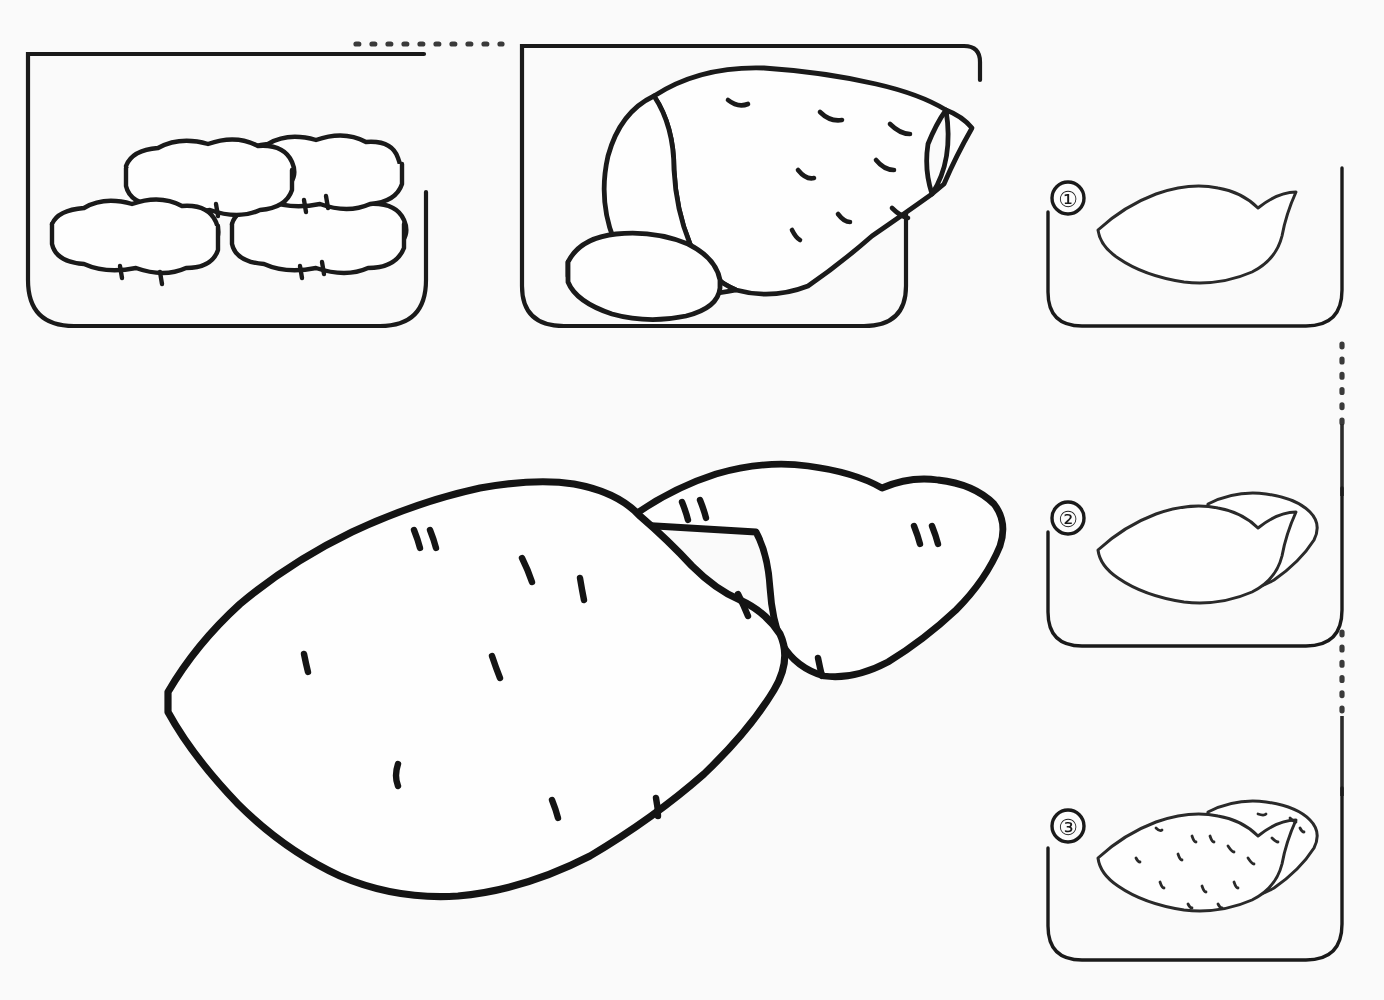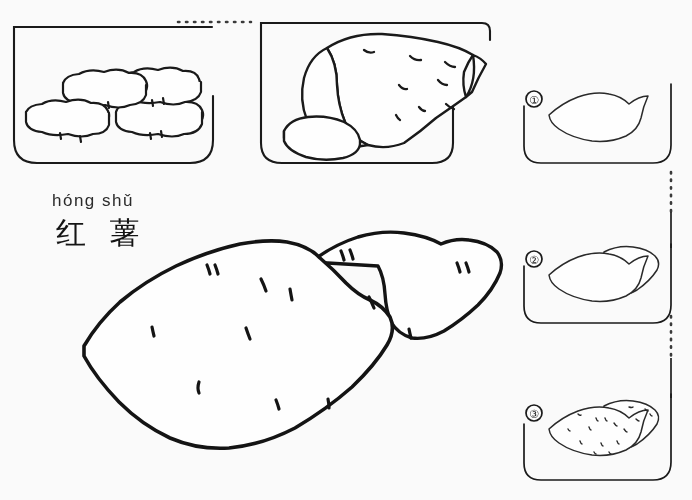--- a/index.html
+++ b/index.html
@@ -231,18 +231,14 @@
         <path d="M 341 251 q 2 5 3 9"></path>
         <path d="M 350 250 q 2 5 3 9"></path>
         <path d="M 457 263 q 2 5 3 9"></path>
         <path d="M 466 263 q 2 5 3 9"></path>
         <path d="M 369 297 q 3 6 5 11"></path>
       </g>
     </g>
 
   </svg>
 
-  <div class="label-block">
-    <div class="pinyin">hóng shǔ</div>
-    <div class="hanzi">红 薯</div>
-  </div>
 
 </div>
 
 </body></html>

